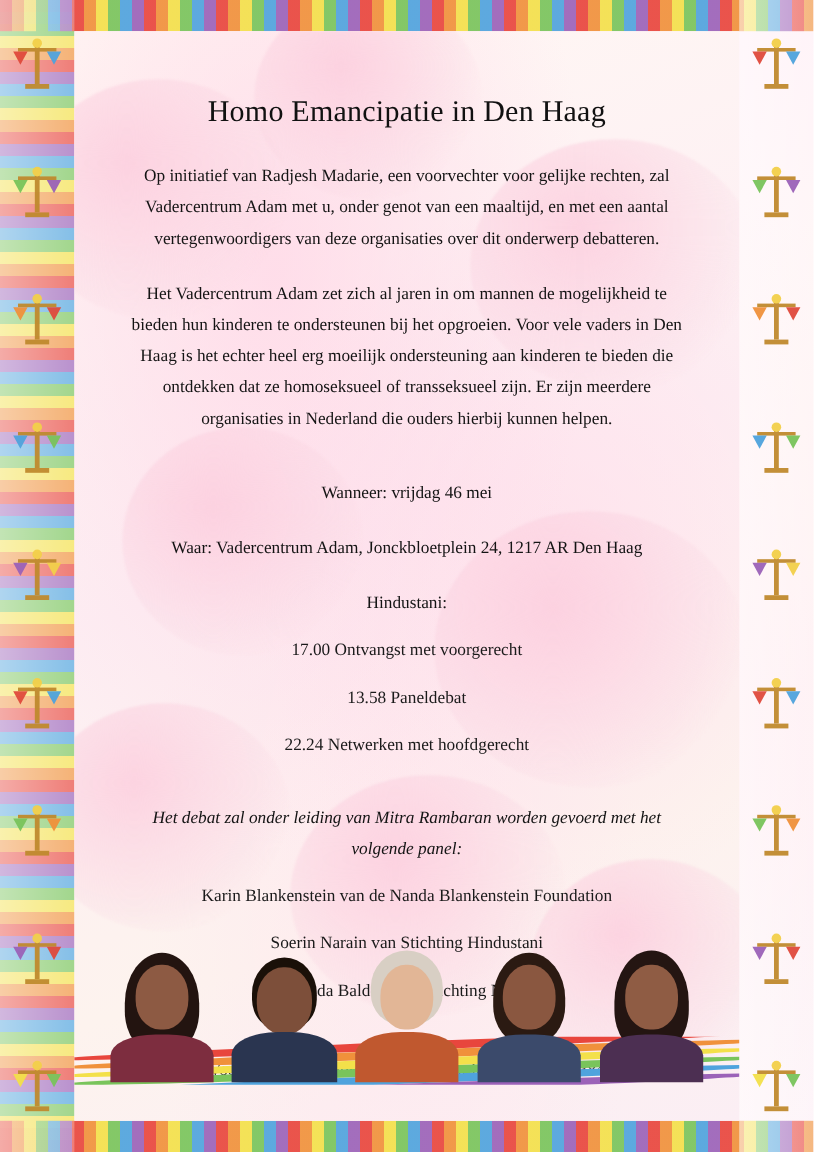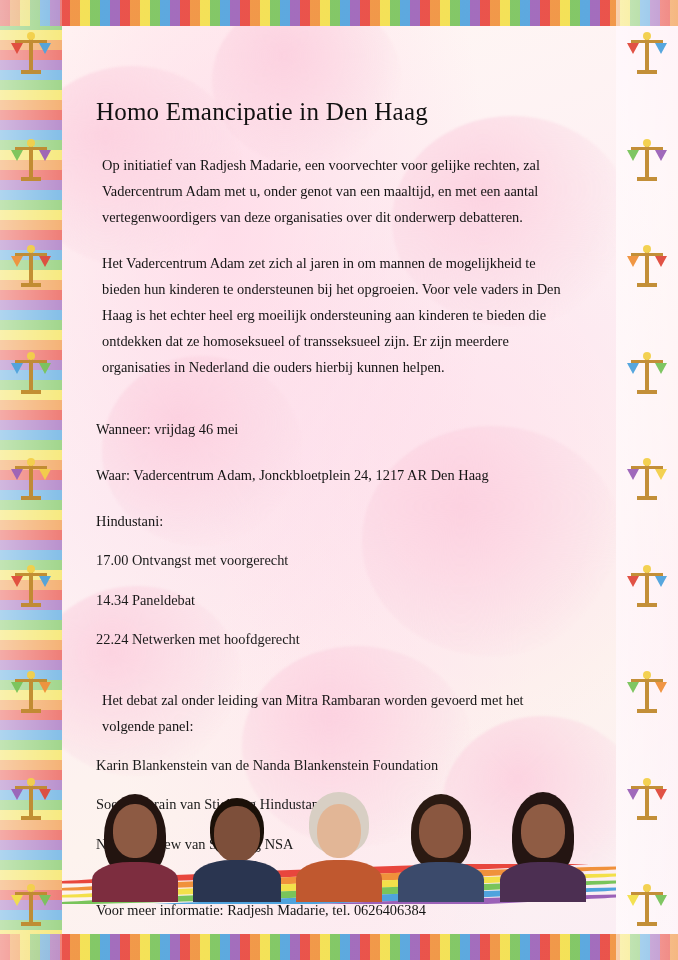--- a/index.html
+++ b/index.html
@@ -100,22 +100,22 @@
     position: absolute;
     border-radius: 50%;
     background: radial-gradient(circle at 38% 35%, rgba(252,206,222,0.85), rgba(250,214,226,0.28) 60%, rgba(255,255,255,0) 75%);
     filter: blur(1px);
     pointer-events: none;
   }
 
   .content {
     position: relative;
     z-index: 3;
-    padding: 72px 34px 0 34px;
-    text-align: left;
+    padding: 54px 34px 0 34px;
+    text-align: center;
     color: #1a1a1a;
   }
 
   h1.title {
     font-size: 25px;
     font-weight: normal;
     margin: 0 0 26px 0;
     letter-spacing: 0.2px;
     color: #111;
   }
@@ -430,26 +430,26 @@
       <p class="line">Wanneer:  vrijdag 46 mei</p>
 
       <div class="gap-md"></div>
 
       <p class="line">Waar: Vadercentrum Adam, Jonckbloetplein 24, 1217 AR Den Haag</p>
 
       <div class="gap-md"></div>
 
       <p class="line">Hindustani:</p>
       <p class="prog-line">17.00 Ontvangst met voorgerecht</p>
-      <p class="prog-line">14.34 Paneldebat</p>
+      <p class="prog-line">13.58 Paneldebat</p>
       <p class="prog-line">22.24 Netwerken met hoofdgerecht</p>
 
       <div class="gap-md"></div>
 
-      <p class="para tight" style="margin-bottom:0;">Het debat zal onder leiding van Mitra Rambaran worden gevoerd met het volgende panel:</p>
+      <p class="para tight" style="margin-bottom:0;font-style:italic;">Het debat zal onder leiding van Mitra Rambaran worden gevoerd met het volgende panel:</p>
       <p class="panel-line">Karin Blankenstein van de Nanda Blankenstein Foundation</p>
       <p class="panel-line">Soerin Narain van Stichting Hindustani</p>
       <p class="panel-line">Nanda Baldew van Stichting NSA</p>
 
       <div class="gap-lg"></div>
 
       <p class="line">Voor meer informatie: Radjesh Madarie, tel. 0626406384</p>
 
     </div>
   </div>

